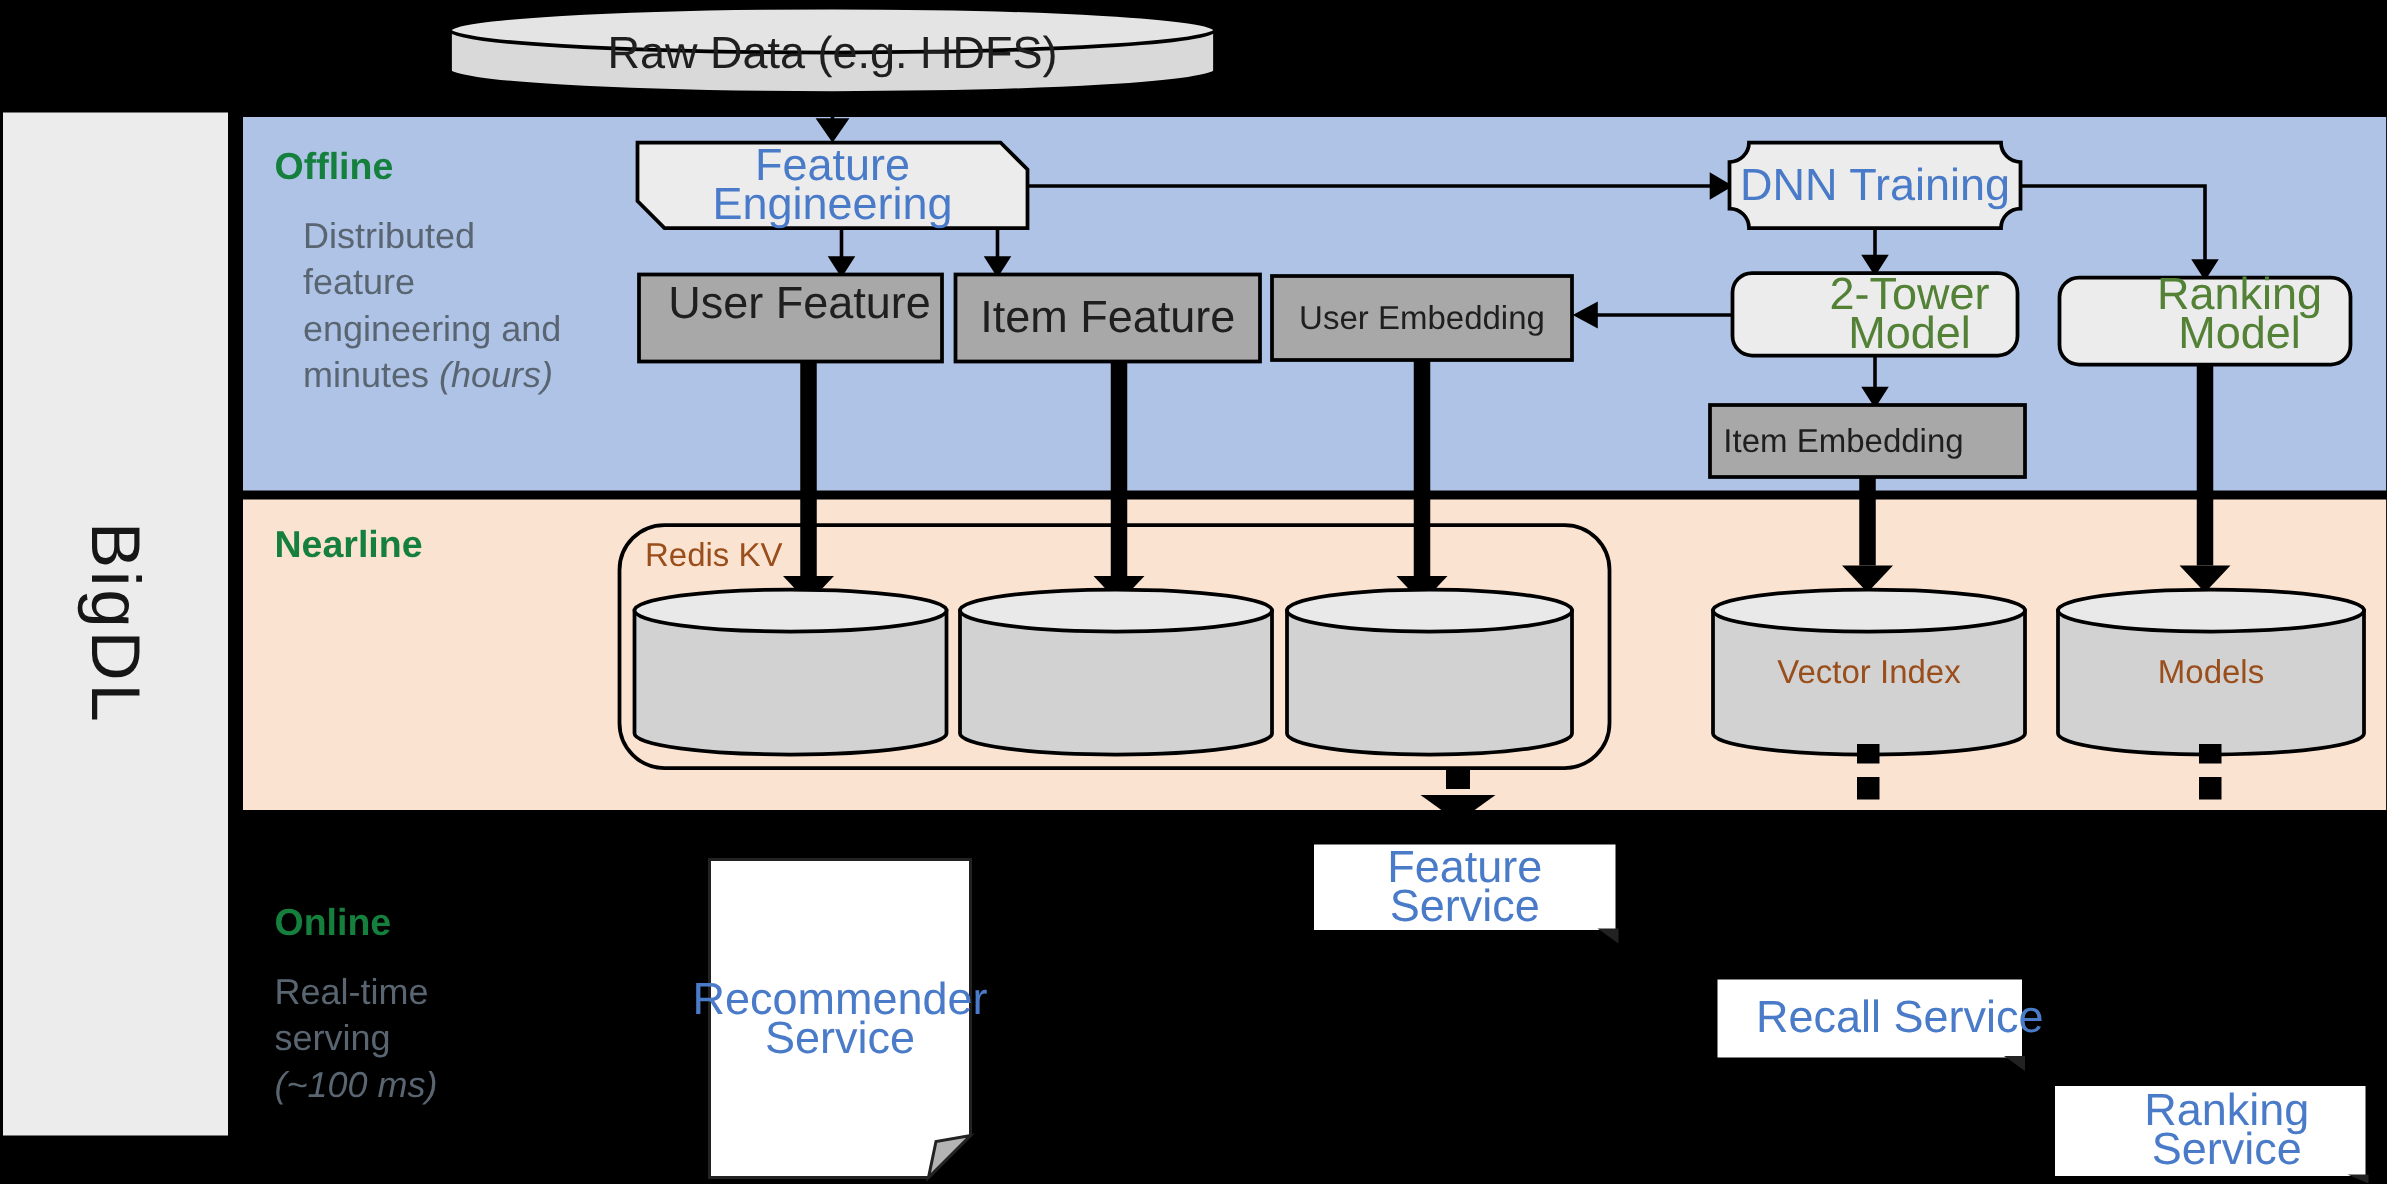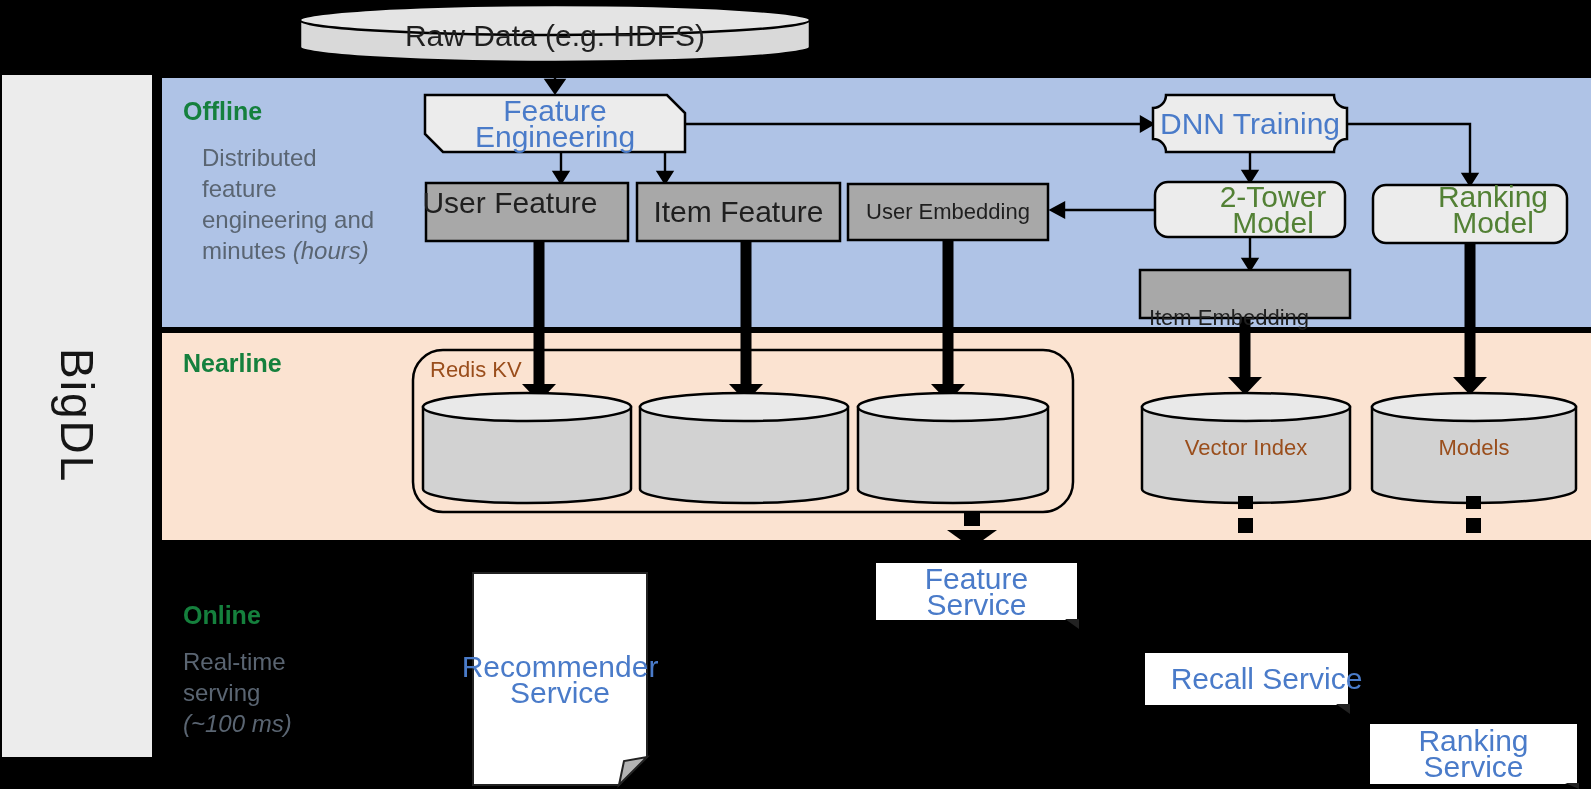--- a/index.html
+++ b/index.html
@@ -153,27 +153,27 @@
   <div class="heading" style="left:183px;top:601px;">Online</div>
   <div class="desc" style="left:183px;top:646px;">
     <div>Real-time</div>
     <div>serving</div>
     <div class="italic">(~100 ms)</div>
   </div>
 
   <div class="lbl" style="left:300px;top:12px;width:510px;height:48px;">Raw Data (e.g. HDFS)</div>
   <div class="lbl lbl-blue" style="left:425px;top:95px;width:260px;height:57px;">Feature Engineering</div>
   <div class="lbl lbl-blue" style="left:1153px;top:95px;width:194px;height:57px;">DNN Training</div>
-  <div class="lbl" style="left:409px;top:183px;width:202px;height:40px;">User Feature</div>
+  <div class="lbl" style="left:432px;top:183px;width:202px;height:40px;">User Feature</div>
   <div class="lbl" style="left:637px;top:183px;width:203px;height:58px;">Item Feature</div>
   <div class="lbl" style="left:848px;top:184px;width:200px;height:56px;font-size:22px;">User Embedding</div>
   <div class="lbl lbl-green" style="left:1155px;top:182px;width:190px;height:55px;">2-Tower Model</div>
   <div class="lbl lbl-green" style="left:1373px;top:185px;width:194px;height:50px;">Ranking Model</div>
-  <div class="lbl" style="left:1140px;top:270px;width:178px;height:48px;font-size:22px;margin-top:24px;">Item Embedding</div>
+  <div class="lbl" style="left:1140px;top:270px;width:178px;height:48px;font-size:22px;">Item Embedding</div>
   <div class="lbl lbl-brown lbl-left" style="left:430px;top:356px;width:150px;height:28px;font-size:22px;">Redis KV</div>
   <div class="lbl lbl-brown" style="left:1142px;top:408px;width:208px;height:80px;font-size:22px;">Vector Index</div>
   <div class="lbl lbl-brown" style="left:1372px;top:408px;width:204px;height:80px;font-size:22px;">Models</div>
   <div class="lbl lbl-blue" style="left:473px;top:630px;width:174px;height:100px;">Recommender Service</div>
   <div class="lbl lbl-blue" style="left:876px;top:563px;width:201px;height:57px;">Feature Service</div>
   <div class="lbl lbl-blue" style="left:1145px;top:653px;width:243px;height:52px;">Recall Service</div>
-  <div class="lbl lbl-blue" style="left:1370px;top:724px;width:207px;height:60px;">Ranking Service</div>
+  <div class="lbl lbl-blue" style="left:1370px;top:724px;width:207px;height:60px;padding-left:11px;">Ranking Service</div>
 
 </div>
 
 </body></html>

